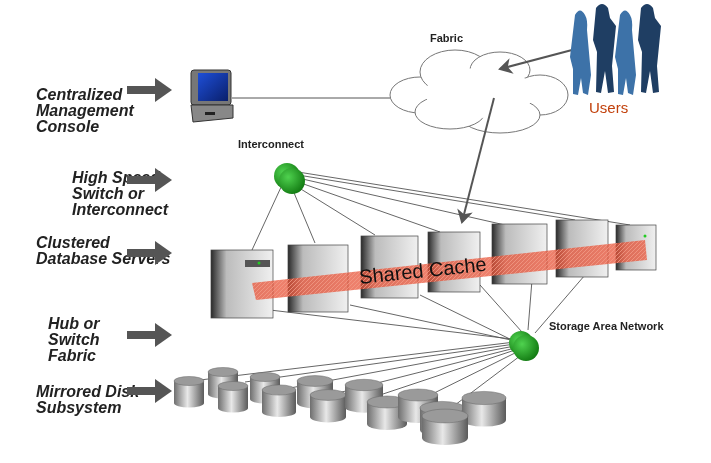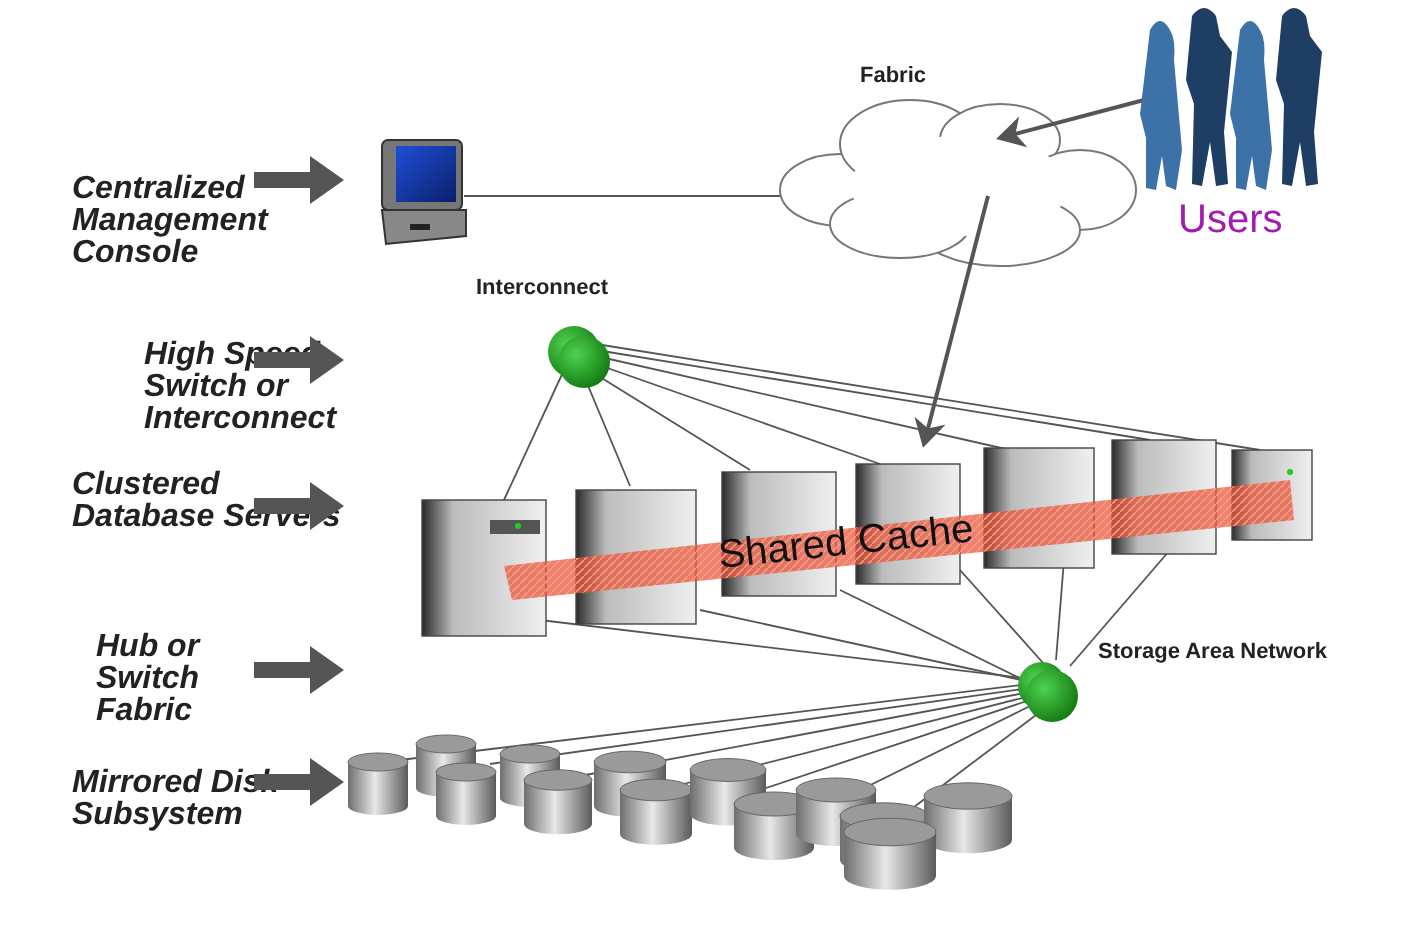--- a/index.html
+++ b/index.html
@@ -1,19 +1,19 @@
 <!DOCTYPE html>
 <html><head>
 <meta charset="utf-8">
 <style>
   html, body { margin:0; padding:0; background:#ffffff; }
   body { width:711px; height:463px; position:relative; overflow:hidden; font-family:"Liberation Sans", sans-serif; }
   .label { position:absolute; font-size:16px; font-weight:bold; color:#222; line-height:16px; white-space:pre-line;font-style:italic; }
   .tag { position:absolute; font-size:11px; font-weight:bold; color:#222; }
-  .users-label { position:absolute; font-size:20px; color:#a21caf; }
+  .users-label { position:absolute; font-size:15px; color:#c2410c; }
   svg { position:absolute; left:0; top:0; }
 </style>
 </head>
 <body>
 
 <div class="label" style="left:36px;top:87px;">Centralized
 Management
 Console</div>
 <div class="label" style="left:36px;top:170px;margin-left:36px;">High Speed
 Switch or

